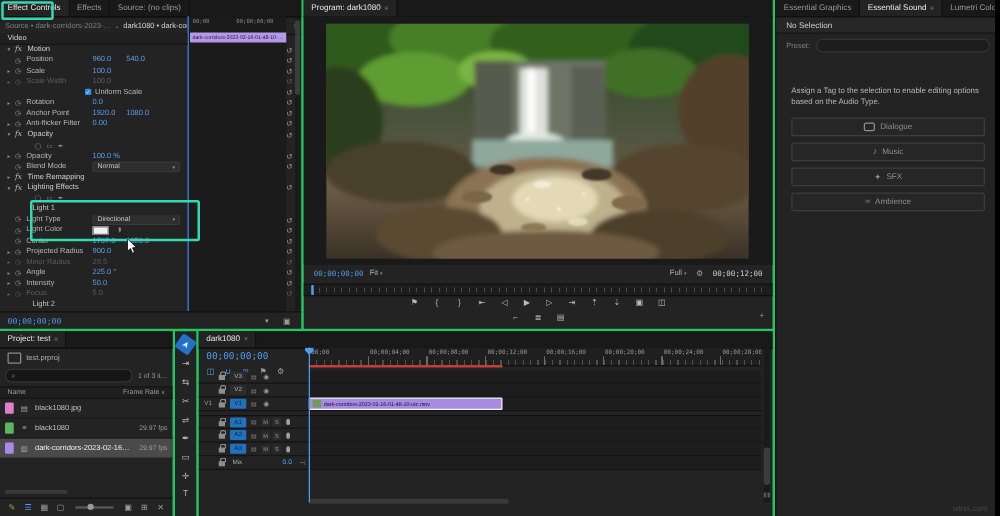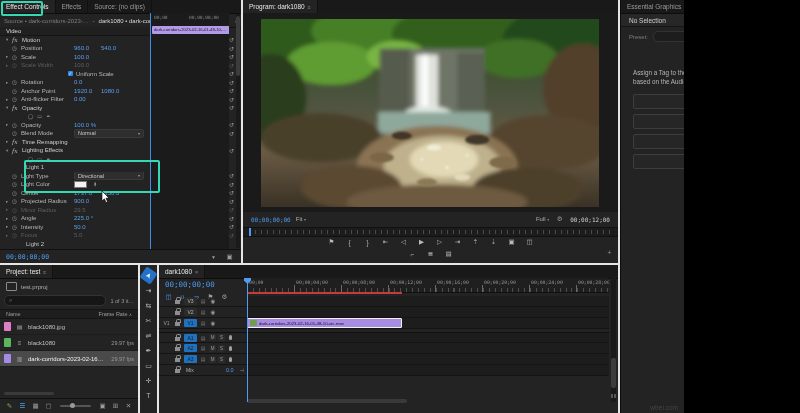--- a/index.html
+++ b/index.html
@@ -1,16 +1,16 @@
 <!DOCTYPE html>
 <html><head>
 <meta charset="utf-8">
 <style>
   html,body{margin:0;padding:0;background:#000;}
-  #app{position:relative;width:684px;height:413px;background:#e5e5e5;overflow:hidden;
+  #app{position:relative;width:796px;height:413px;background:#22c55e;overflow:hidden;
        font-family:"Liberation Sans",sans-serif;color:#c8c8c8;-webkit-font-smoothing:antialiased;}
   .panel{position:absolute;background:#232323;box-sizing:border-box;}
   .tabbar{height:13px;background:#191919;display:flex;align-items:stretch;font-size:6.5px;
           color:#9a9a9a;border-bottom:1px solid #0d0d0d;overflow:hidden;white-space:nowrap;}
   .tab{display:flex;align-items:center;gap:3px;padding:0 6px;border-right:1px solid #111;}
   .tab.active{background:#232323;color:#e8e8e8;}
   .menu-ic{font-size:5px;color:#8a8a8a;}
   .mono{font-family:"DejaVu Sans Mono",monospace;}
   .tc-blue{color:#4e9df0;}
   .ic{display:inline-flex;align-items:center;justify-content:center;width:11px;height:9px;

